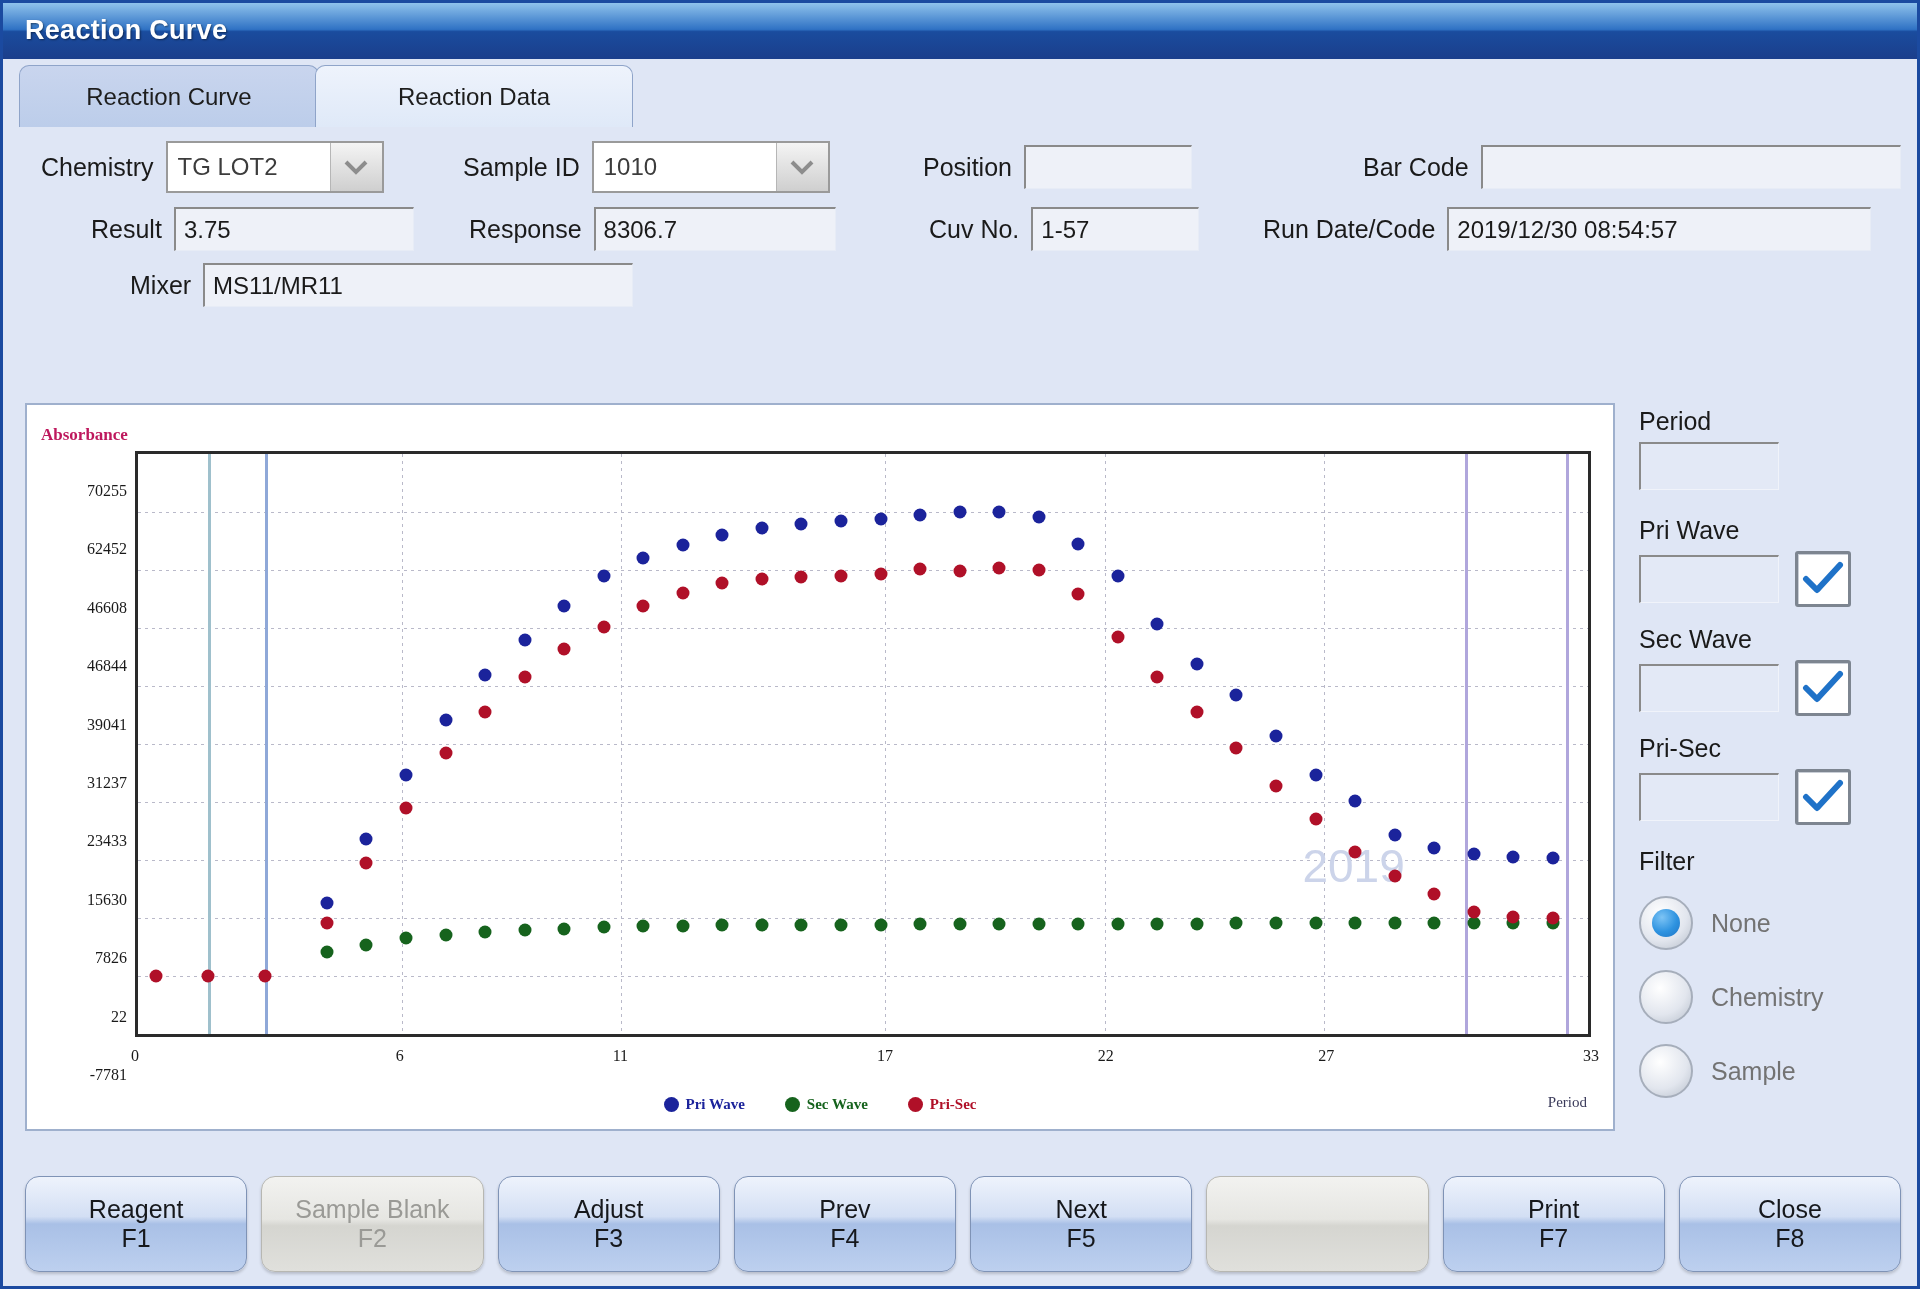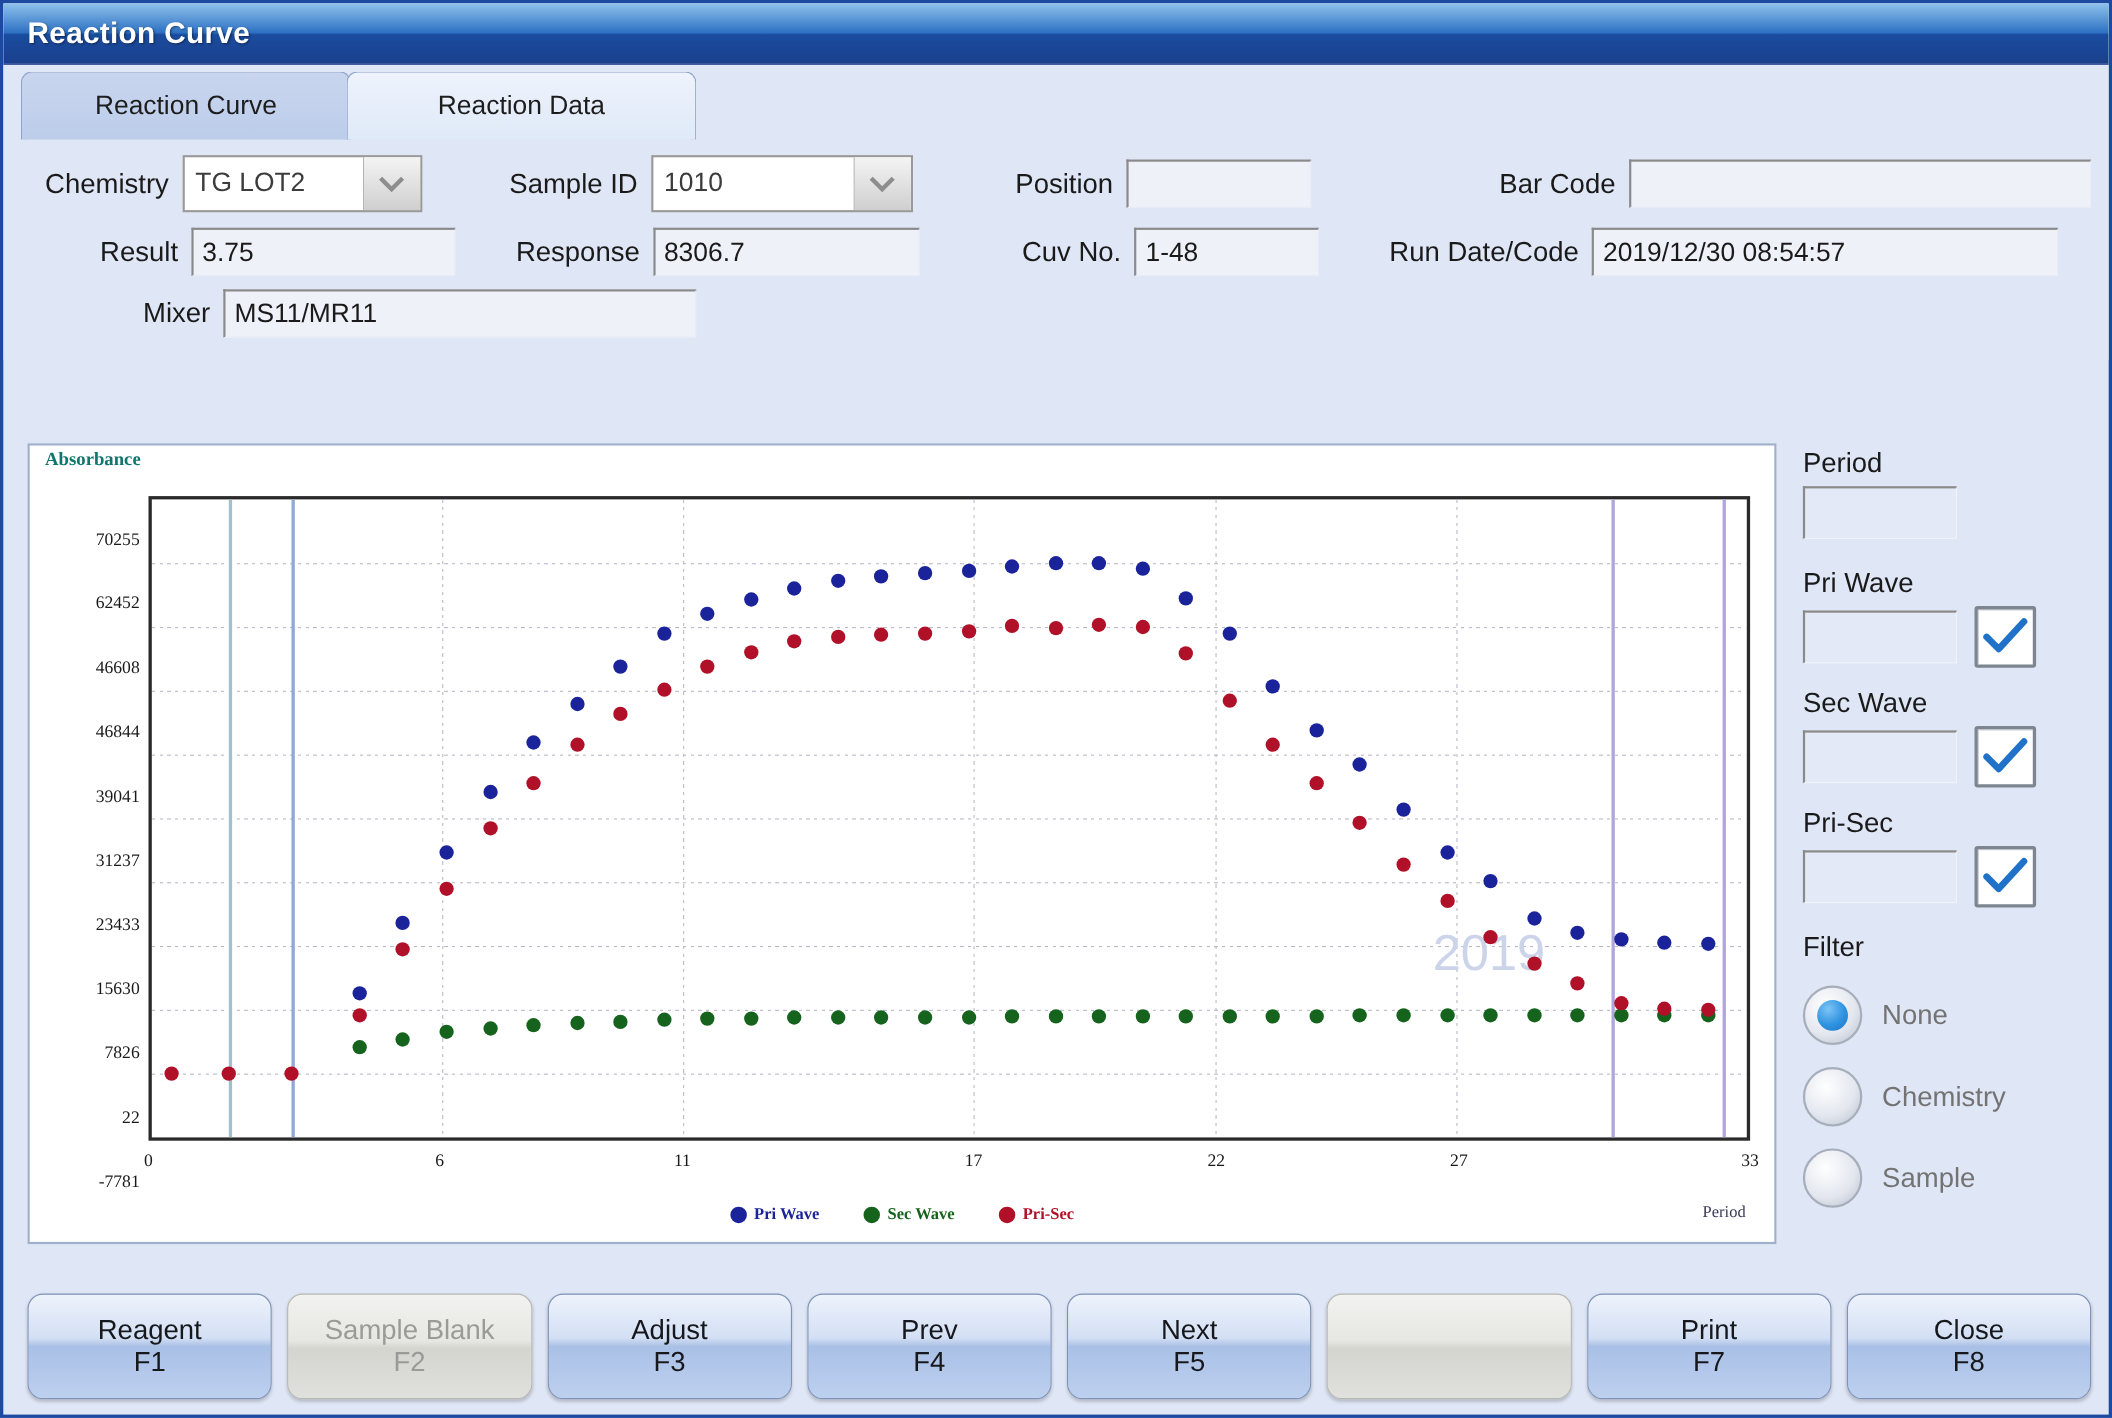--- a/index.html
+++ b/index.html
@@ -109,23 +109,23 @@
   
   .chartpanel {
     position: absolute;
     left: 22px; top: 400px;
     width: 1590px; height: 728px;
     background: #ffffff;
     border: 2px solid #9fb0cd;
   }
   .chartinner { position: absolute; inset: 0; }
   .axis-title {
-    position: absolute; left: 14px; top: 3px;
+    position: absolute; left: 14px; top: 20px;
     font-family: "Liberation Serif", serif;
-    font-size: 17px; font-weight: bold; color: #0f766e;
+    font-size: 17px; font-weight: bold; color: #be185d;
   }
   .ylabels { position: absolute; left: 0; top: 0; width: 106px; height: 100%; margin-top: 40px; }
   .ylabels div {
     position: absolute; right: 6px;
     font-family: "Liberation Serif", serif;
     font-size: 16px; color: #1a1a1a;
     transform: translateY(-50%);
     white-space: nowrap;
   }
   .plotbox {
@@ -312,21 +312,21 @@
       <div class="fval" style="width:240px;">3.75</div>
     </div>
 
     <div class="frow" style="left:466px; top:80px;">
       <span class="flabel">Response</span>
       <div class="fval" style="width:242px;">8306.7</div>
     </div>
 
     <div class="frow" style="left:926px; top:80px;">
       <span class="flabel">Cuv No.</span>
-      <div class="fval" style="width:168px;">1-48</div>
+      <div class="fval" style="width:168px;">1-57</div>
     </div>
 
     <div class="frow" style="left:1260px; top:80px;">
       <span class="flabel">Run Date/Code</span>
       <div class="fval" style="width:424px;">2019/12/30 08:54:57</div>
     </div>
 
     <div class="frow" style="left:98px; top:136px;margin-left:29px;">
       <span class="flabel">Mixer</span>
       <div class="fval" style="width:430px;">MS11/MR11</div>

